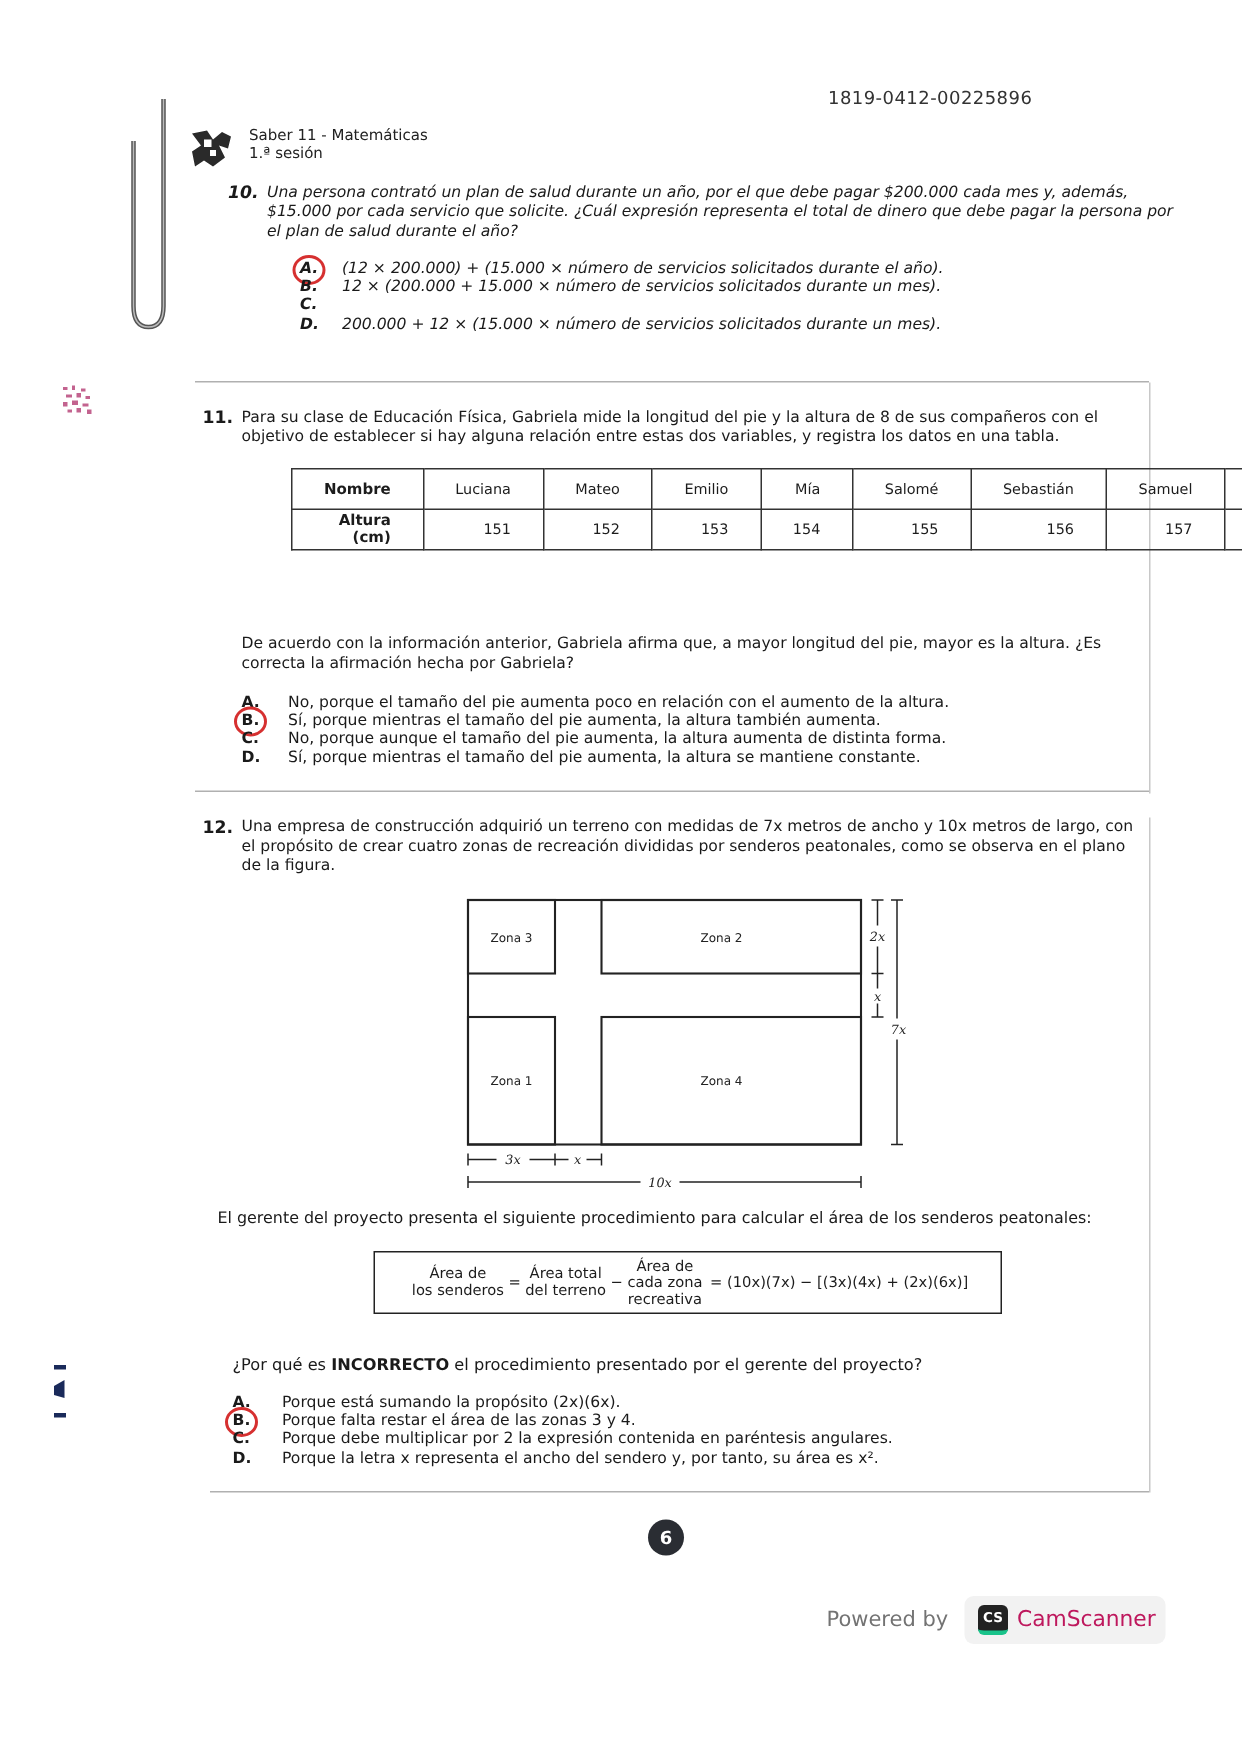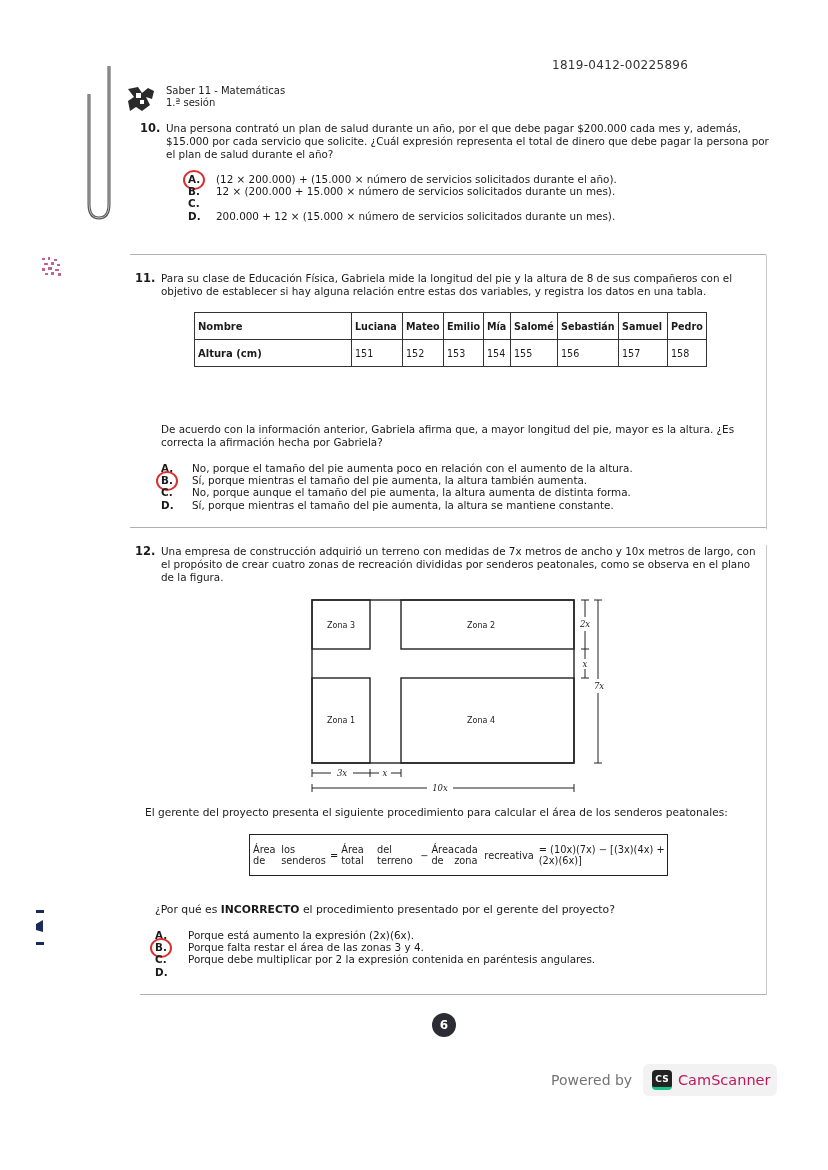--- a/index.html
+++ b/index.html
@@ -25,30 +25,30 @@
     .circle {
       position: absolute; left: -5px; top: -3px; width: 18px; height: 16px;
       border: 2.4px solid #d63030; border-radius: 50%;
     }
     .divider {
       position: absolute; height: 0; border-top: 1.5px solid #b0b0b0;
     }
     .vline { position: absolute; width: 0; border-left: 1px solid #c8c8c8; }
 
     table.data { border-collapse: collapse; font-size: 9.6px; }
-    table.data td { border: 1.3px solid #333; text-align: left; height: 26px; padding: 0 3px; }
+    table.data td { border: 1.3px solid #333; text-align: right; height: 26px; padding: 0 21px; }
     table.data td.rowh { font-weight: bold; width: 150px; font-size: 10px; }
-    table.data tr.head td { font-weight: bold; }
+    table.data tr.head td { font-weight: normal; }
     table.data tr.head td.rowh { font-weight: bold; }
 
     .formula-box {
       position: absolute; left: 249px; top: 834px; width: 417px; height: 40px;
       border: 1.6px solid #222; font-size: 9.8px; display: flex; align-items: center; justify-content: center;
     }
-    .stack { display: inline-flex; align-items: center; line-height: 11px; margin: 12px 3px; }
+    .stack { display: inline-flex; flex-direction: column; align-items: center; line-height: 11px; margin: 12px 3px; }
     .page-num {
       left: 432px; top: 1013px; width: 24px; height: 24px; border-radius: 50%;
       background: #2a2d33; color: #fff; font-weight: bold; font-size: 12px;
       display: flex; align-items: center; justify-content: center;
     }
     .powered { left: 551px; top: 1072px; font-size: 14px; color: #737373; }
     .cs-badge {
       left: 643px; top: 1064px; width: 134px; height: 32px; background: #f2f2f2; border-radius: 6px;
       display: flex; align-items: center;
     }
@@ -100,21 +100,21 @@
   </svg>
   <div class="header-text">
     <div>Saber 11 - Matemáticas</div>
     <div>1.ª sesión</div>
   </div>
 </div>
 
 <div class="vline" style="left:766px; top:255px; height:274px;"></div>
 <div class="vline" style="left:766px; top:545px; height:450px;"></div>
 
-<div class="abs q" style="left:140px; top:122px; width:630px;">
+<div class="abs q" style="left:152px; top:122px; width:630px;font-style:italic;">
   <span class="q-num">10.</span>
   <div class="q-body">Una persona contrató un plan de salud durante un año, por el que debe pagar $200.000 cada mes y, además, $15.000 por cada servicio que solicite. ¿Cuál expresión representa el total de dinero que debe pagar la persona por el plan de salud durante el año?</div>
   <div class="opts" style="margin-top:12px; margin-left:48px;">
     <div class="opt">
       <span class="opt-letter"><span class="circle"></span><span>A.</span></span>
       <span>(12 × 200.000) + (15.000 × número de servicios solicitados durante el año).</span>
     </div>
     <div class="opt">
       <span class="opt-letter">B.</span>
       <span>12 × (200.000 + 15.000 × número de servicios solicitados durante un mes).</span>
@@ -264,32 +264,33 @@
   <span style="margin-left:2px">= (10x)(7x) − [(3x)(4x) + (2x)(6x)]</span>
 </div>
 
 <div class="abs q" style="left:155px; top:903px; width:600px; font-size:10.8px;">
   <span>¿Por qué es </span><b>INCORRECTO</b><span> el procedimiento presentado por el gerente del proyecto?</span>
 </div>
 
 <div class="abs q opts" style="left:155px; top:929px; margin-left:0; width:600px;">
   <div class="opt">
     <span class="opt-letter" style="width:33px">A.</span>
-    <span>Porque está aumento la expresión (2x)(6x).</span>
+    <span>Porque está sumando la propósito (2x)(6x).</span>
   </div>
   <div class="opt">
     <span class="opt-letter" style="width:33px"><span class="circle"></span><span>B.</span></span>
     <span>Porque falta restar el área de las zonas 3 y 4.</span>
   </div>
   <div class="opt">
     <span class="opt-letter" style="width:33px">C.</span>
     <span>Porque debe multiplicar por 2 la expresión contenida en paréntesis angulares.</span>
   </div>
   <div class="opt">
     <span class="opt-letter" style="width:33px">D.</span>
+    <span>Porque la letra x representa el ancho del sendero y, por tanto, su área es x².</span>
   </div>
 </div>
 
 <div class="divider" style="left:140px; top:994px; width:626px;"></div>
 
 <div class="abs page-num">6</div>
 
 <div class="abs powered">Powered by</div>
 <div class="abs cs-badge">
   <span class="cs-logo">CS</span>

